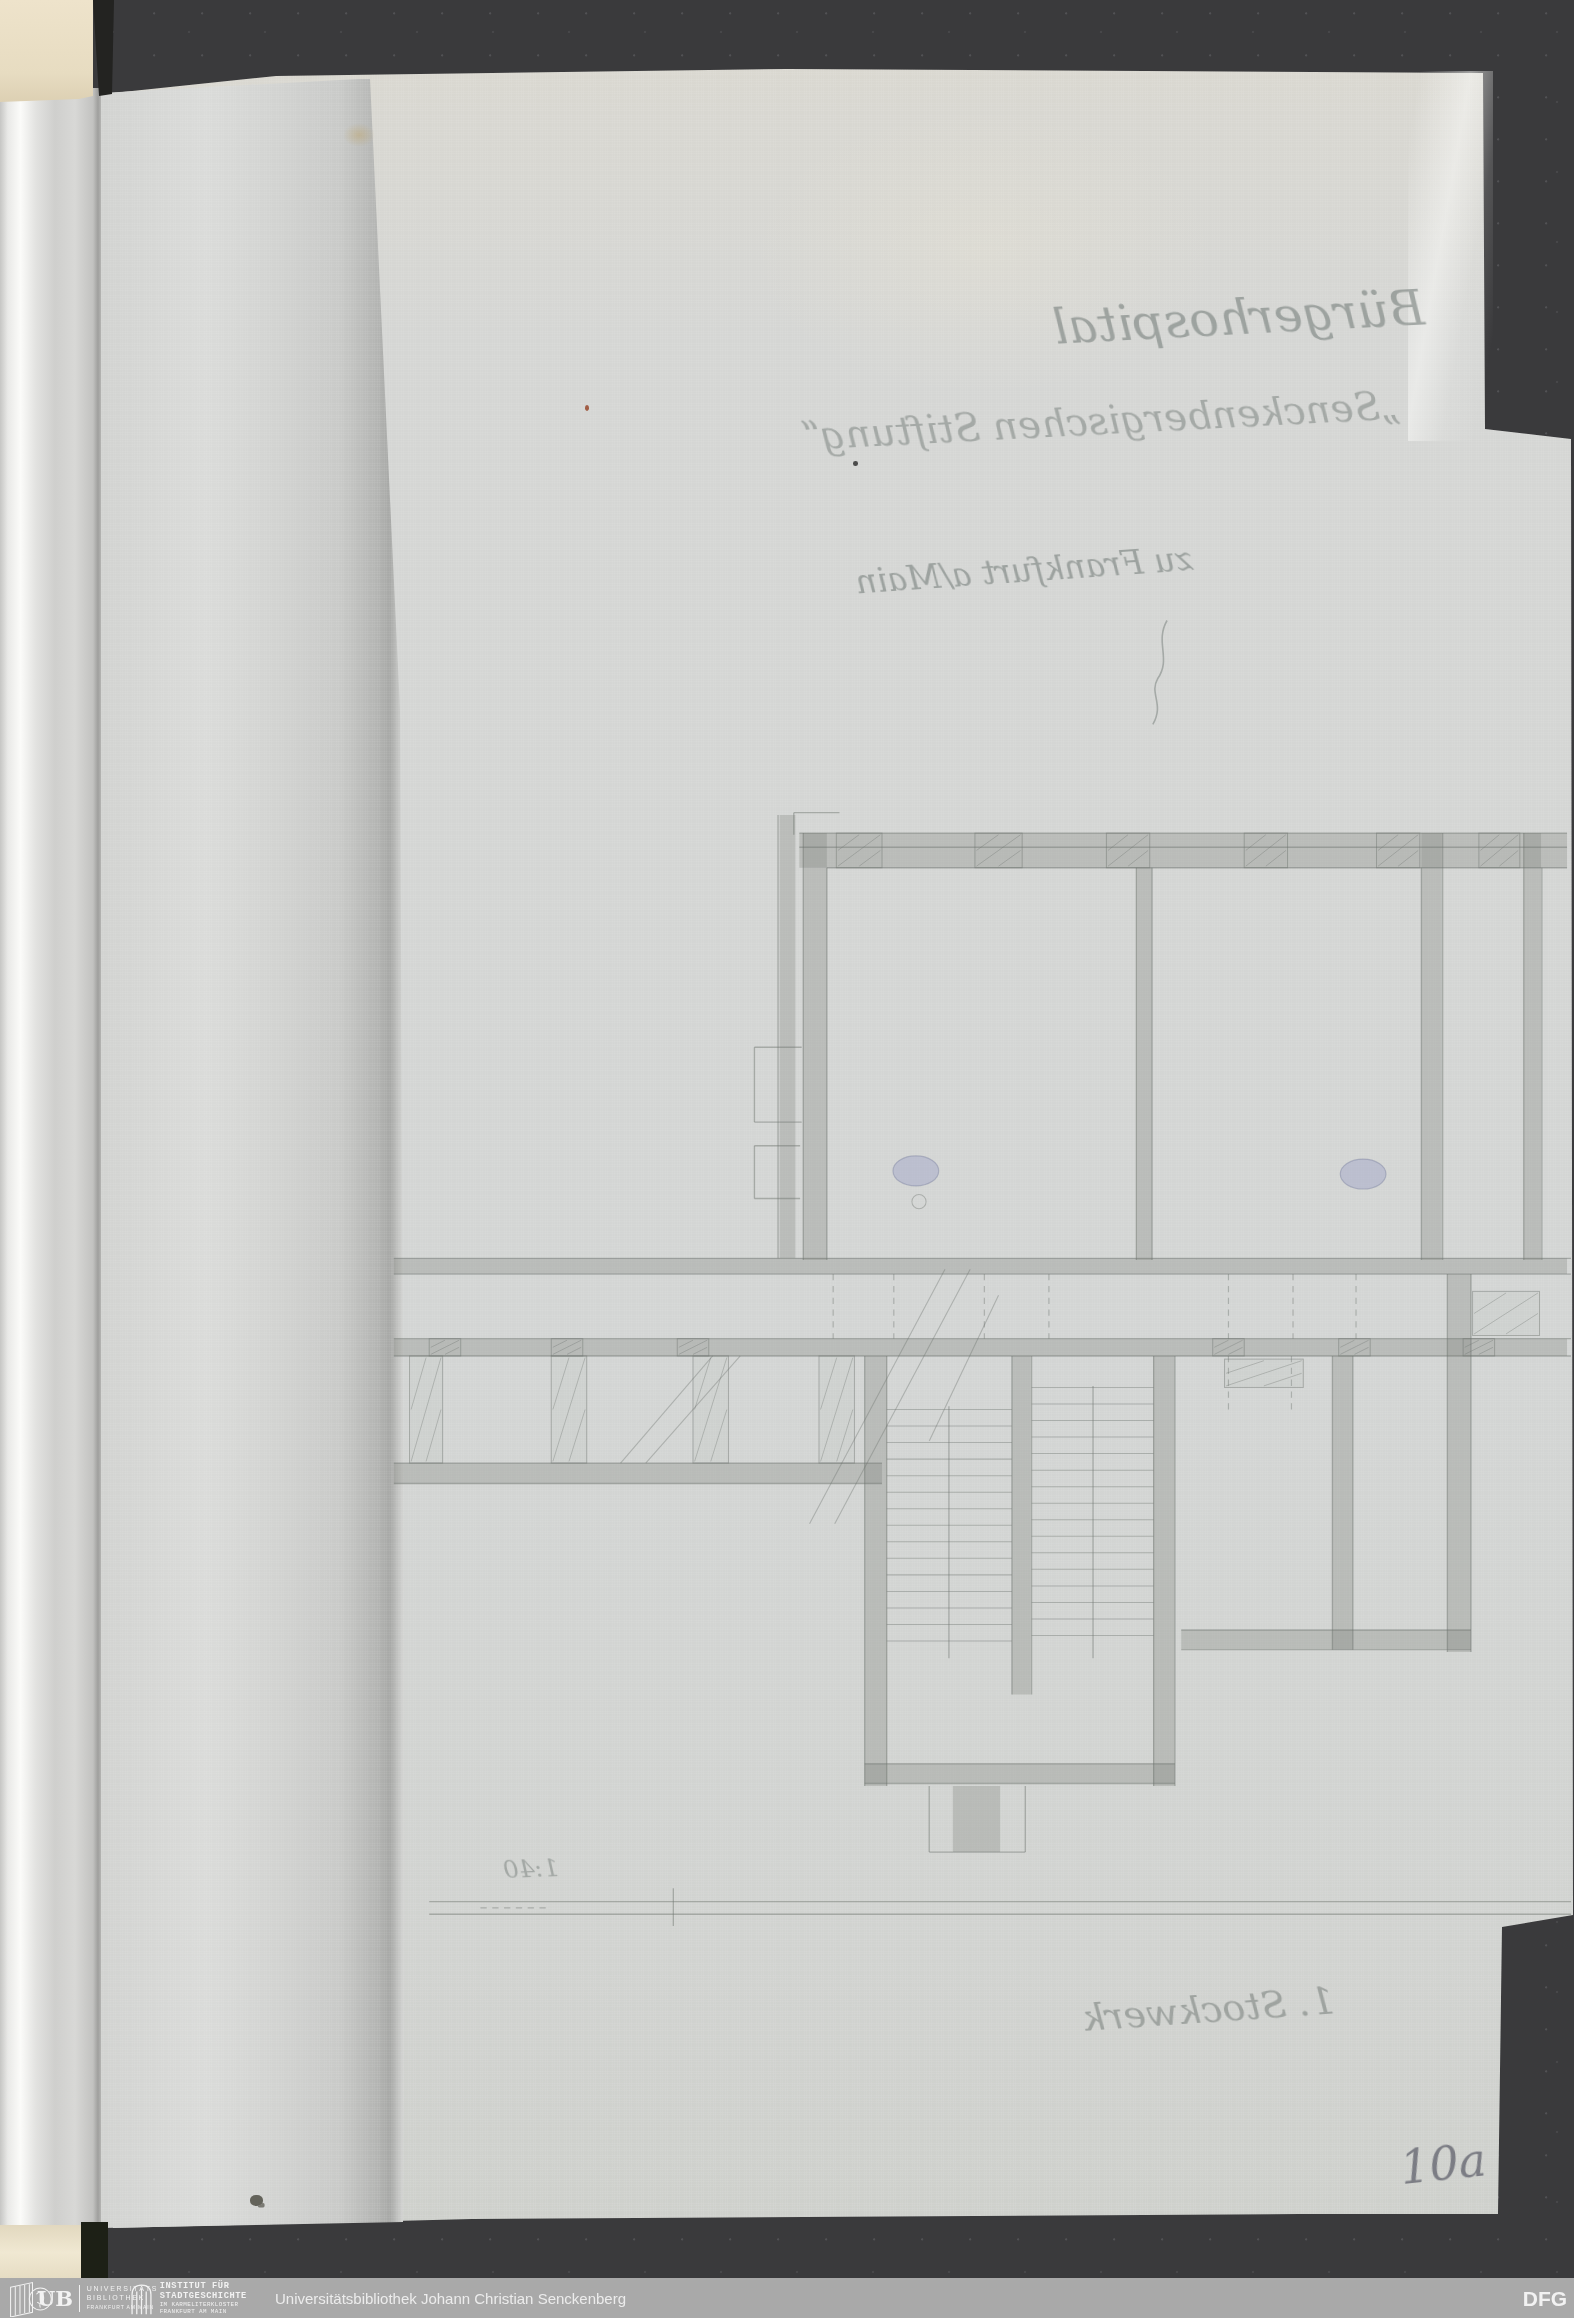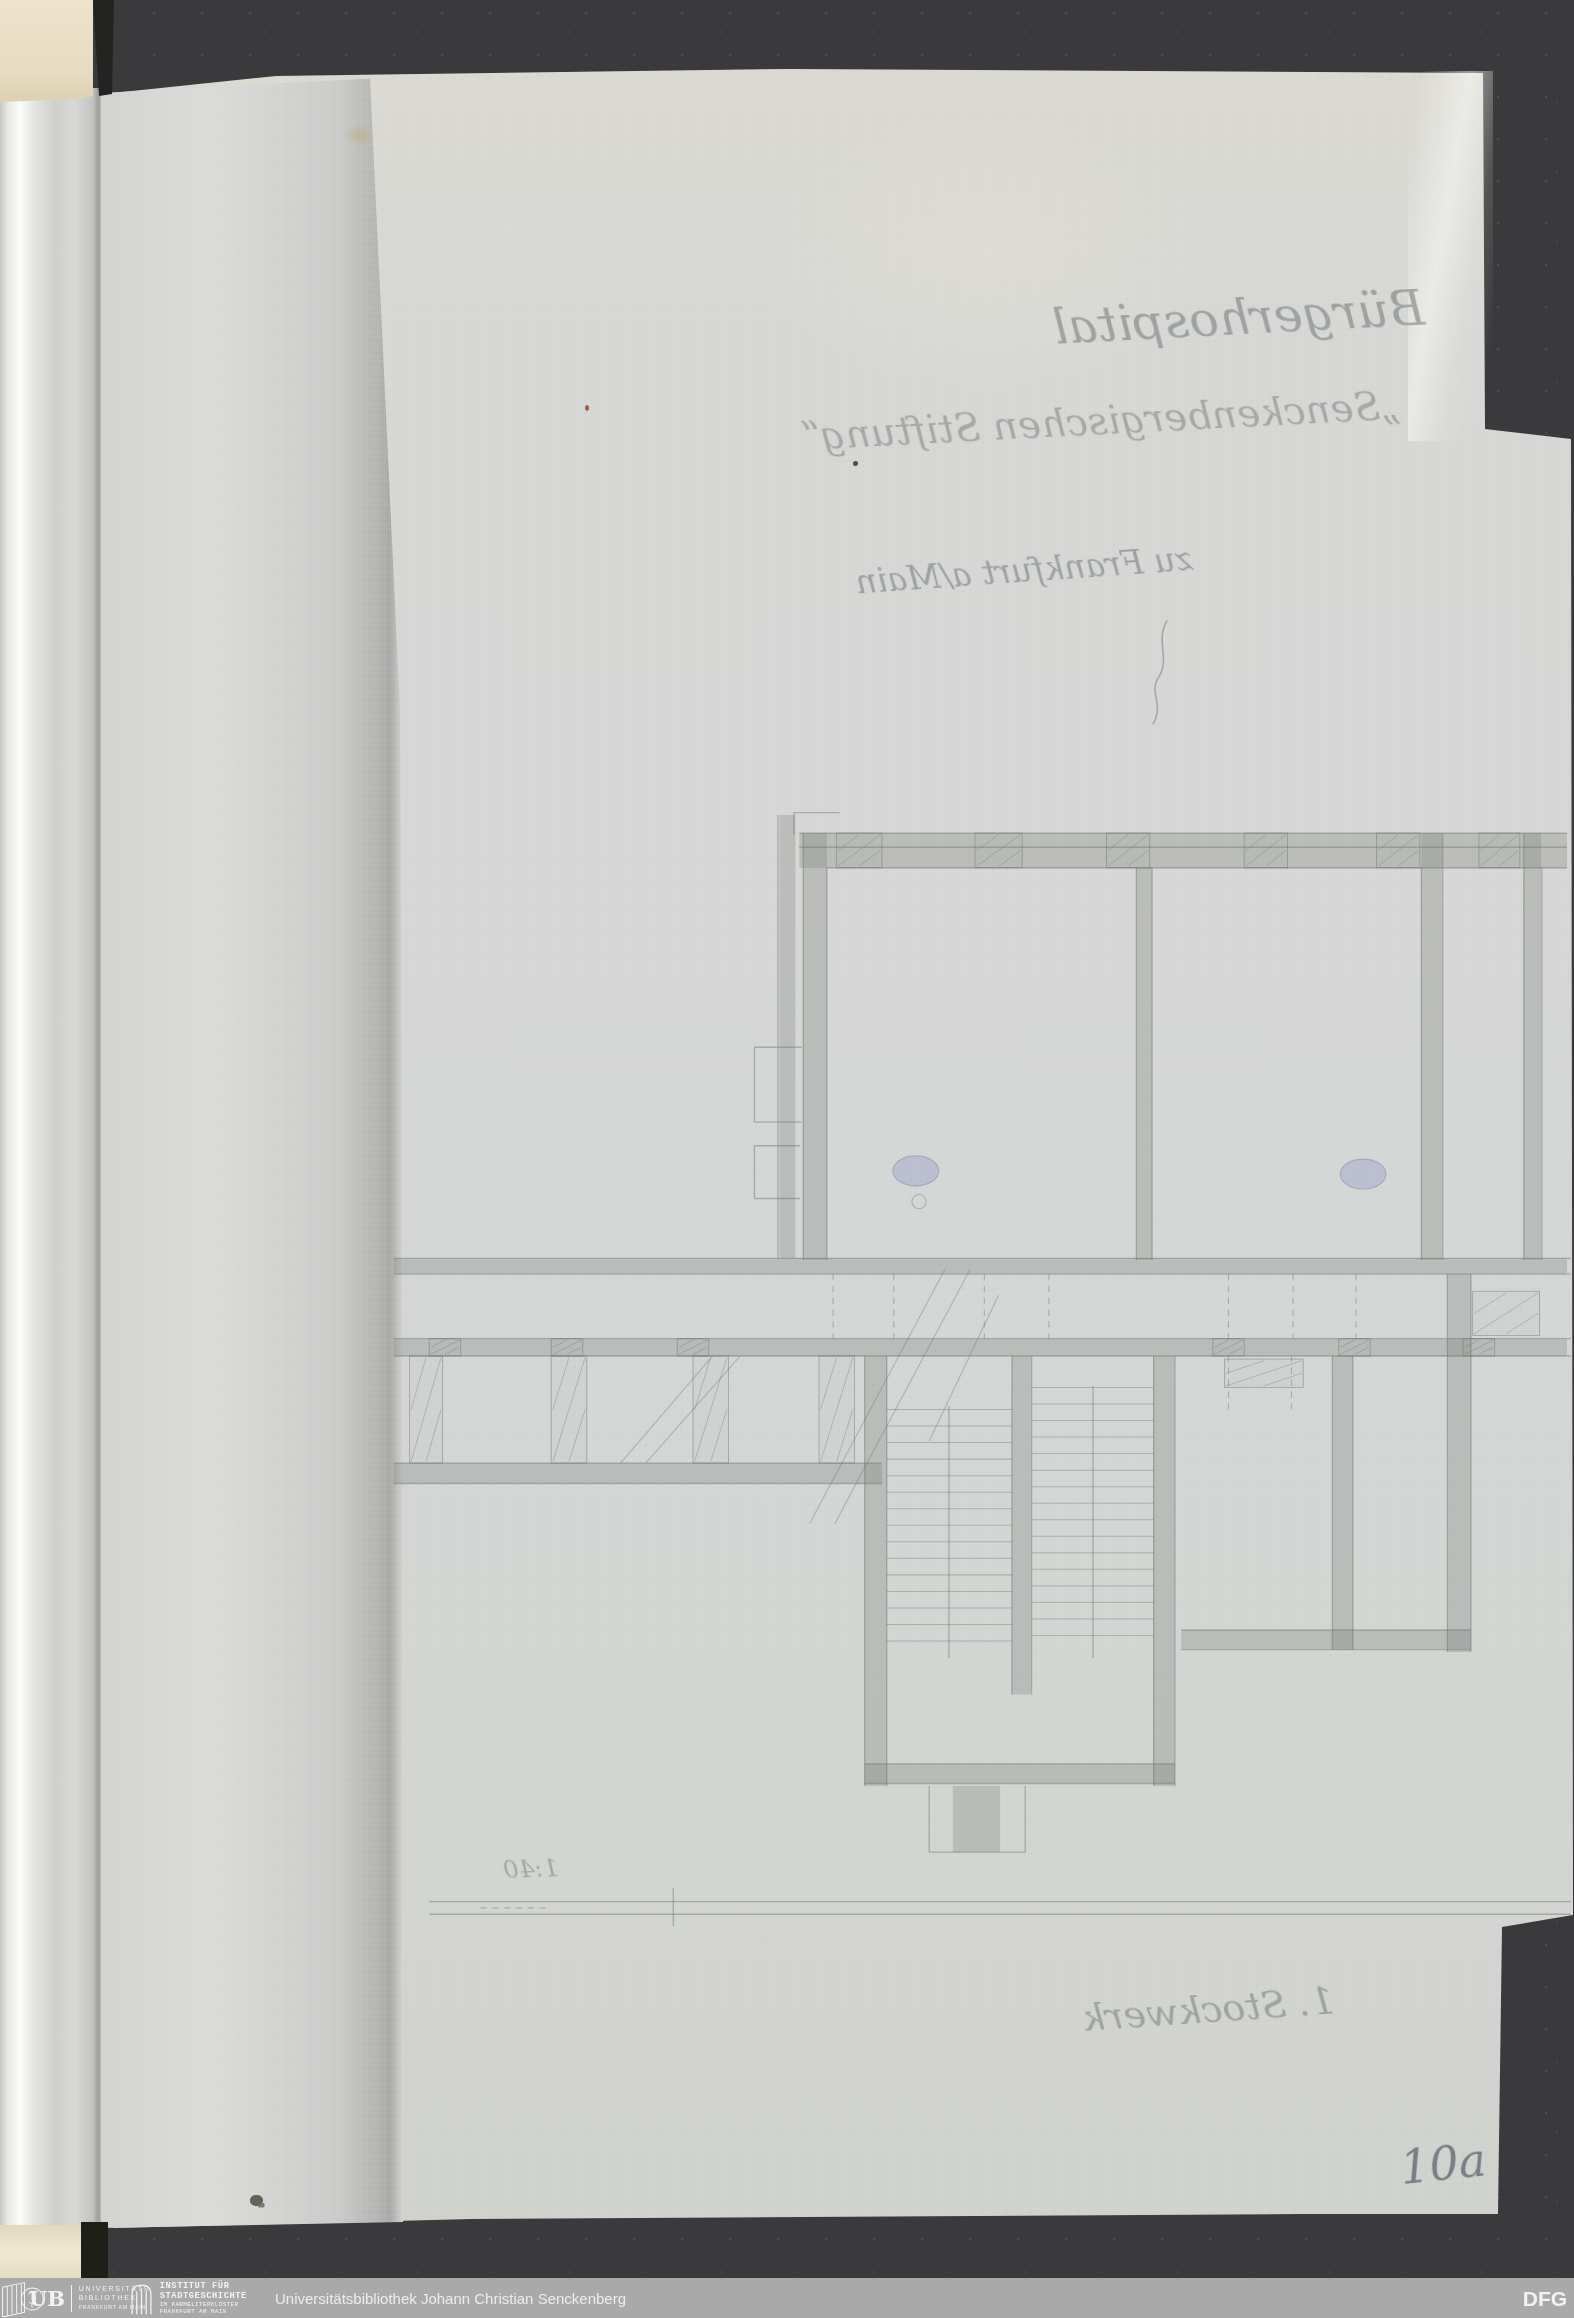--- a/index.html
+++ b/index.html
@@ -67,21 +67,21 @@
   #hw-label{left:1000px;top:1990px;width:335px;font-size:38px;transform:rotate(-4deg) scaleX(-1);
             color:rgba(116,124,120,.55);}
   #hw-scale{left:449px;top:1855px;width:110px;font-size:25px;transform:rotate(-2deg) scaleX(-1);
             color:rgba(116,124,120,.5);}
   #folio{left:1400px;top:2135px;width:118px;font-size:46px;transform:rotate(-6deg);
          color:rgba(102,104,114,.8);filter:blur(0.2px);}
 
   
   #footer{left:0;top:2278px;width:1575px;height:41px;background:#a9a9a9;color:#f2f2f2;}
   #footer .blk{position:absolute;top:0;height:41px;display:flex;align-items:center;}
-  #ub-block{left:1px;}
+  #ub-block{left:9px;}
   #ub-abbrev{font-family:"DejaVu Serif",serif;font-weight:bold;font-size:21px;
              margin-left:-19px;z-index:2;}
   #ub-lines{margin-left:6.3px;padding-left:6.3px;border-left:0.8px solid rgba(255,255,255,.85);}
   #ub-lines span{display:block;font-size:7px;letter-spacing:1.7px;line-height:8.7px;}
   #ub-lines span:last-child{font-size:5.1px;letter-spacing:0.8px;}
   #ifs-block{left:128px;font-family:Liberation Mono, monospace;}
   #ifs-lines{margin-left:4.7px;}
   #ifs-lines .b{display:block;font-weight:bold;font-size:8.7px;letter-spacing:0.6px;line-height:9.4px;}
   #ifs-lines .s{display:block;font-size:5.9px;letter-spacing:0.4px;line-height:7px;}
   #lib-name{left:275px;font-size:15px;color:#ececec;text-align:right;}

